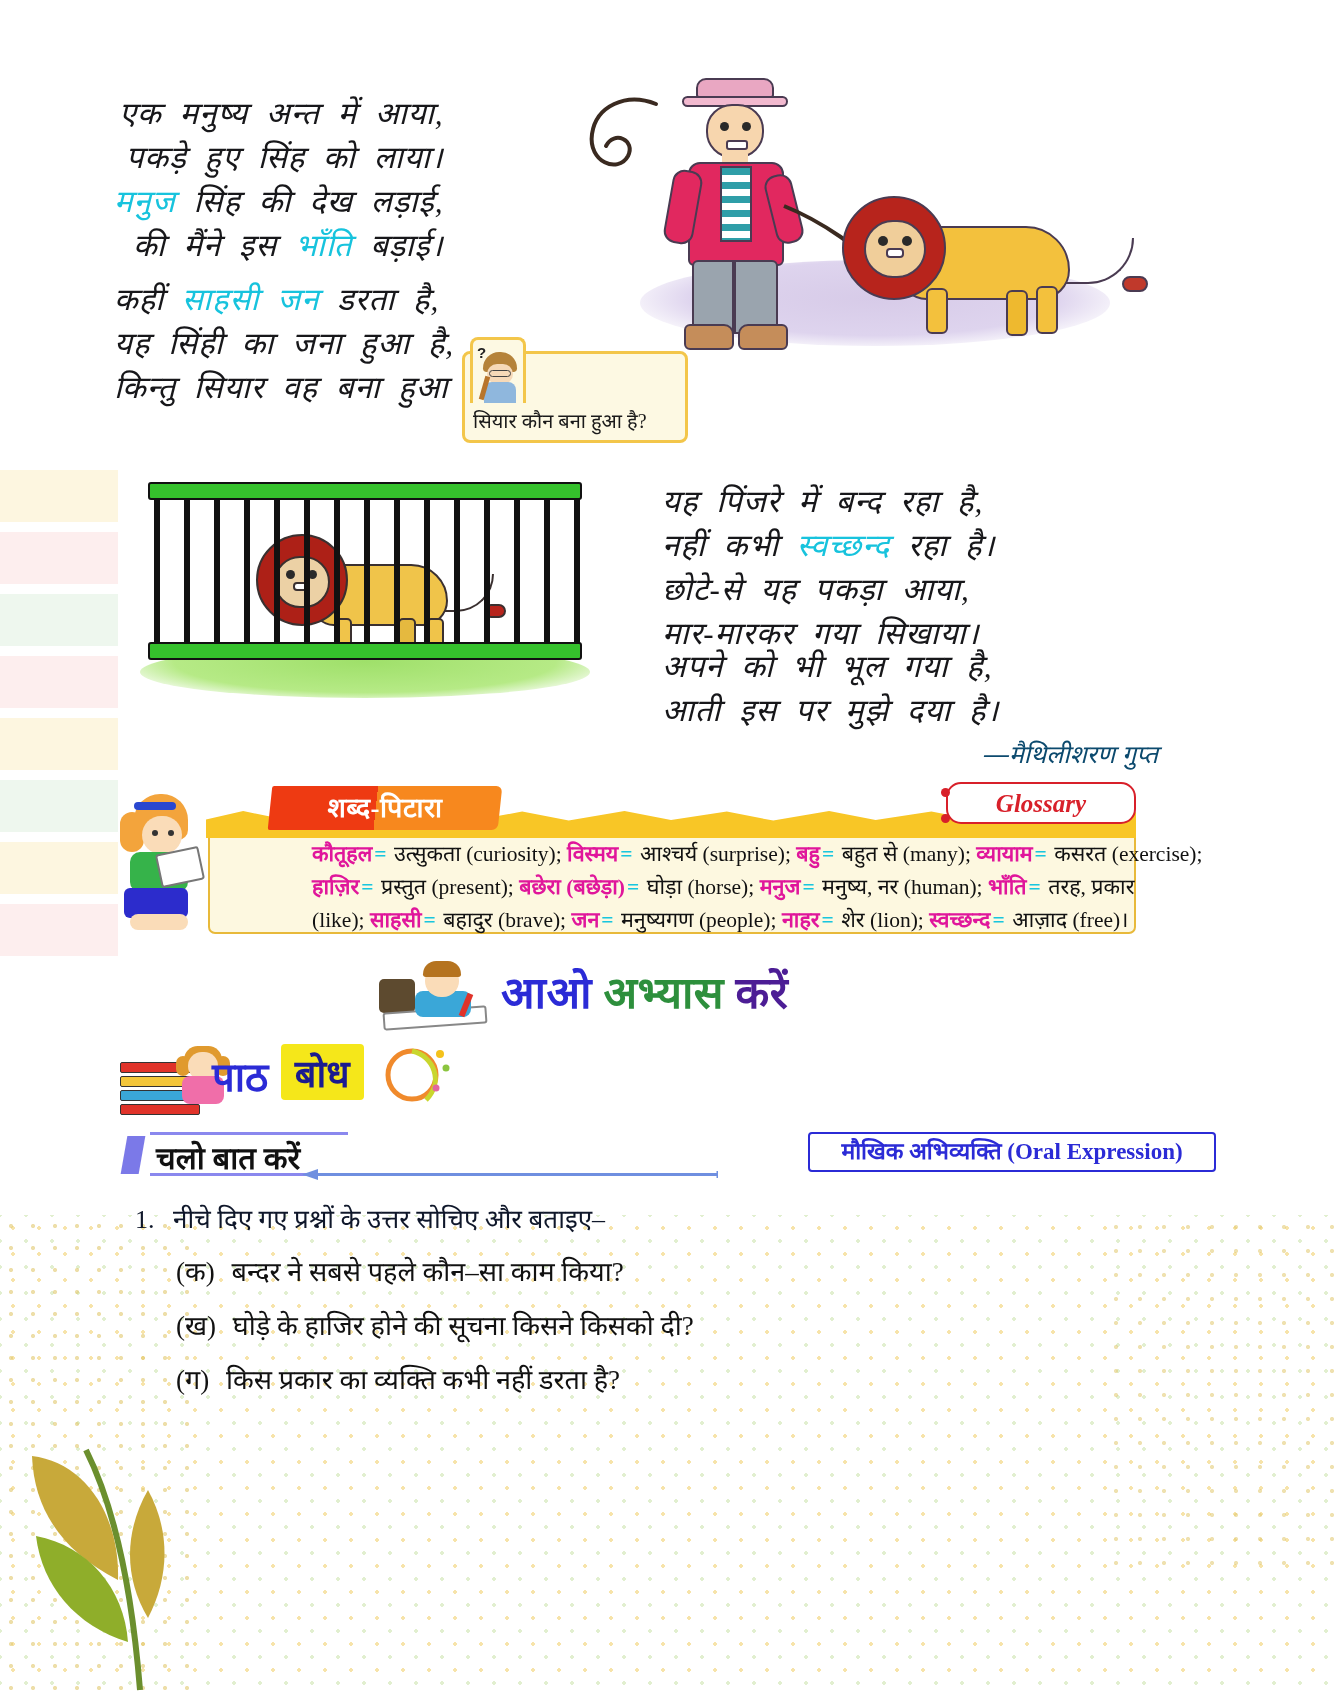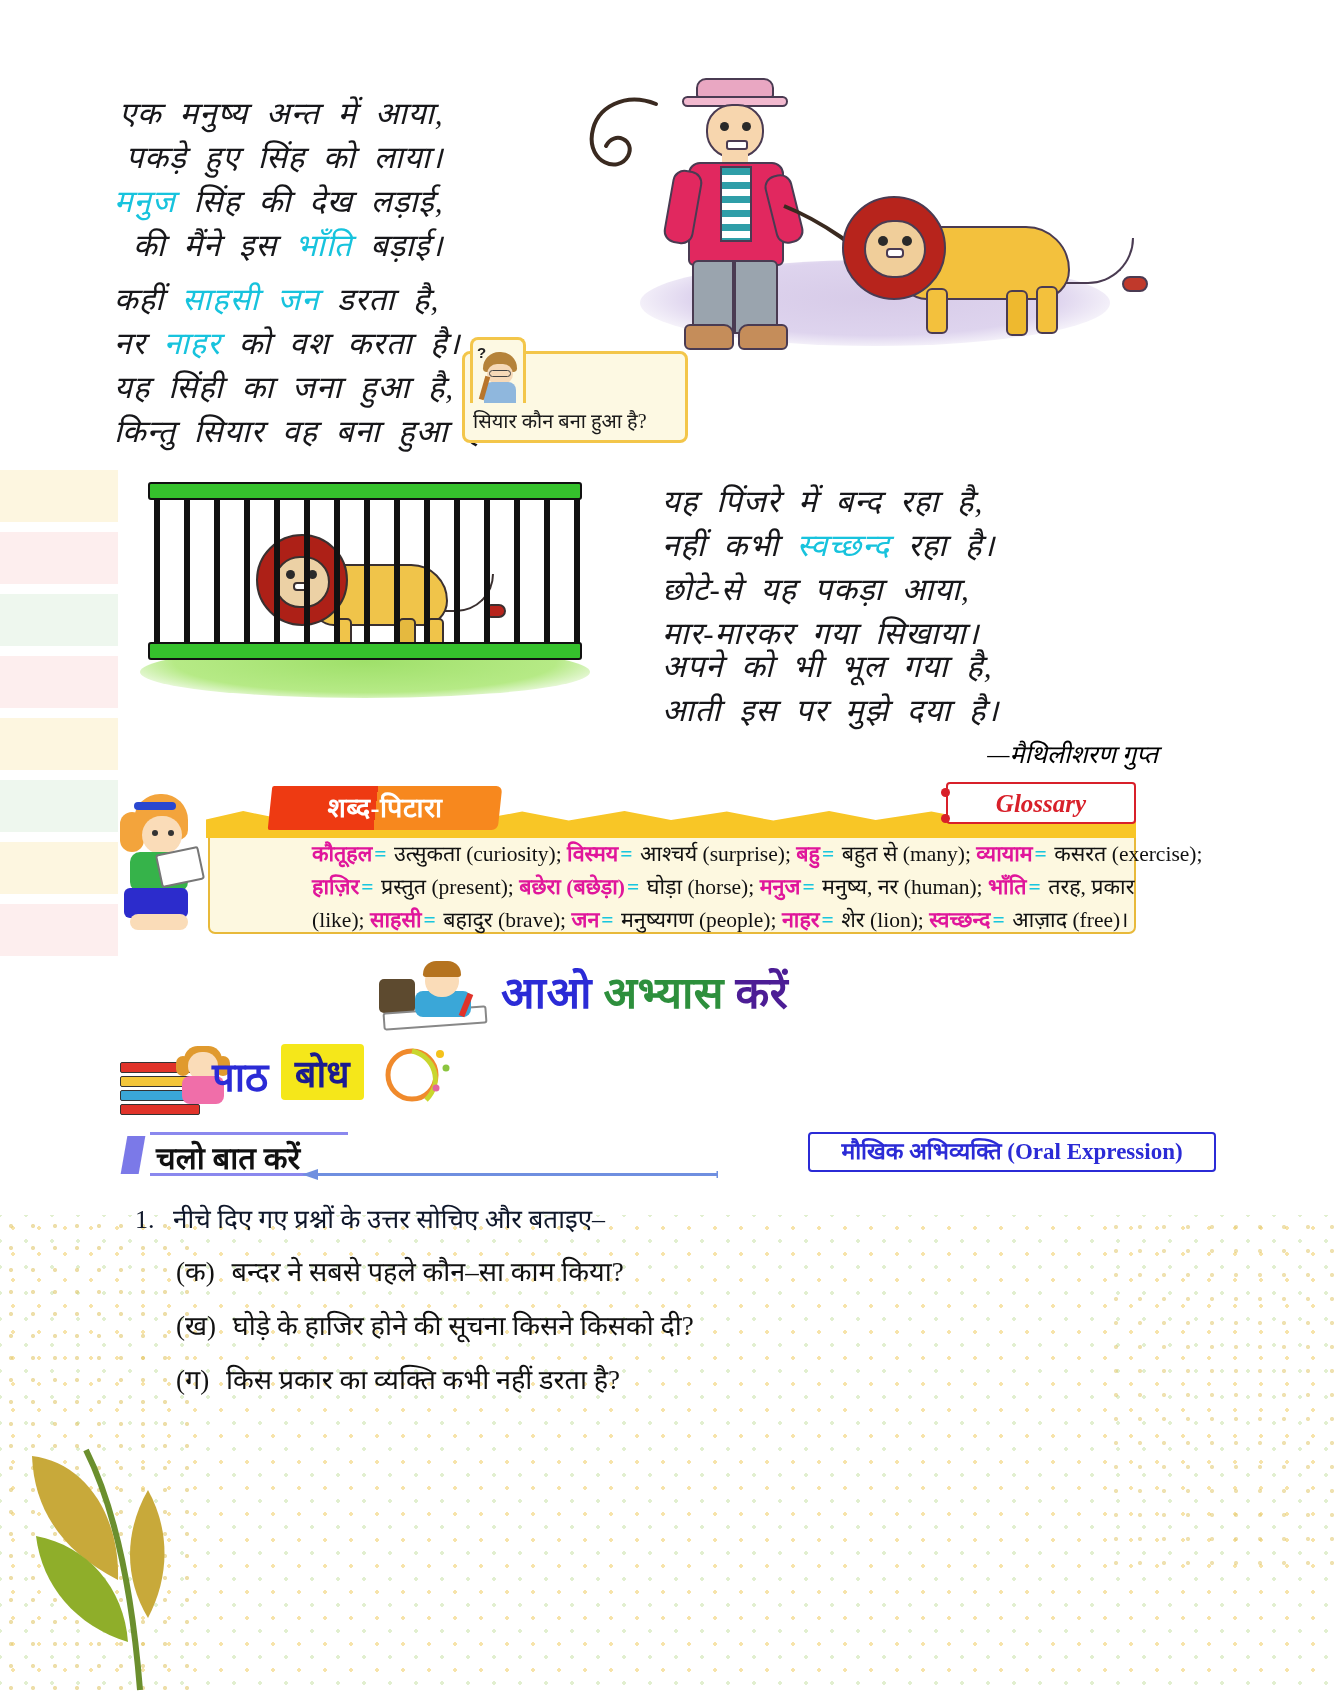--- a/index.html
+++ b/index.html
@@ -60,22 +60,22 @@
   .poem .hl { color: #17c3dd; }
   #poemA { left: 114px; top: 92px; text-align: right; }
   #poemB { left: 114px; top: 278px; }
   #poemC { left: 662px; top: 480px; }
   #poemD { left: 662px; top: 645px; }
   .poem .ln { display: block; }
   .poem.sp .ln { letter-spacing: 1px; word-spacing: 9px; }
 
   .attrib {
     position: absolute; right: 176px; top: 736px;
-    font-family: Liberation Serif, serif;
-    font-size: 25px; color: #000000; font-style: italic;
+    font-family: Liberation Sans, sans-serif;
+    font-size: 25px; color: #0c4a6e; font-style: italic;
     white-space: nowrap;
   }
 
   
   .qbox {
     position: absolute; left: 462px; top: 351px;
     width: 226px; height: 92px;
     border: 3px solid #f3c64a;
     border-radius: 8px;
     background: #fdf9e3;
@@ -192,21 +192,21 @@
   .gg-face  { position:absolute; left:24px; top:26px; width:40px; height:38px; background:#fadcb8; border-radius:19px;}
   .gg-eye   { position:absolute; top:40px; width:6px; height:6px; background:#333; border-radius:50%;}
   .gg-eye.l { left:34px;} .gg-eye.r{ left:50px;}
   .gg-shirt { position:absolute; left:12px; top:62px; width:58px; height:40px; background:#36b34a; border-radius:10px;}
   .gg-book  { position:absolute; left:40px; top:60px; width:44px; height:34px; background:#ffffff; border:2px solid #777; border-radius:3px; transform:rotate(-12deg);}
   .gg-short { position:absolute; left:6px; top:98px; width:64px; height:30px; background:#2c2ccc; border-radius:6px;}
   .gg-leg   { position:absolute; left:12px; top:124px; width:58px; height:16px; background:#fadcb8; border-radius:8px;}
 
   .gloss-eng {
     position:absolute; right:0px; top:0px; width:190px; height:42px;
-    background:#ffffff; border:2.5px solid #d8202a; border-radius:4px;
+    background:#ffffff; border:2.5px solid #d8202a; border-radius:15px;
   }
   .gloss-eng span {
     display:block; text-align:center; line-height:40px;
     font-family:"Liberation Serif", serif; font-style:italic; font-weight:bold;
     font-size:25px; color:#d8202a;
   }
   .gloss-eng .dot { position:absolute; left:-7px; width:9px; height:9px; background:#d8202a; border-radius:50%;}
   .gloss-eng .dot.t{ top:4px;} .gloss-eng .dot.b{ top:30px;}
 
   .gloss-lines {
@@ -334,21 +334,20 @@
 
   <div class="poem sp" id="poemA">
       <span class="ln"><span>एक मनुष्य अन्त में आया,</span></span>
       <span class="ln"><span>पकड़े हुए सिंह को लाया।</span></span>
       <span class="ln"><span class="hl">मनुज</span><span> सिंह की देख लड़ाई,</span></span>
       <span class="ln"><span>की मैंने इस </span><span class="hl">भाँति</span><span> बड़ाई।</span></span>
     </div>
 
   <div class="poem sp" id="poemB">
       <span class="ln"><span>कहीं </span><span class="hl">साहसी जन</span><span> डरता है,</span></span>
-      <span class="ln"><span>नर </span><span class="hl">नाहर</span><span> को वश करता है।</span></span>
       <span class="ln"><span>यह सिंही का जना हुआ है,</span></span>
       <span class="ln"><span>किन्तु सियार वह बना हुआ है।</span></span>
     </div>
 
   <div class="poem sp" id="poemC">
       <span class="ln"><span>यह पिंजरे में बन्द रहा है,</span></span>
       <span class="ln"><span>नहीं कभी </span><span class="hl">स्वच्छन्द</span><span> रहा है।</span></span>
       <span class="ln"><span>छोटे-से यह पकड़ा आया,</span></span>
       <span class="ln"><span>मार-मारकर गया सिखाया।</span></span>
     </div>

